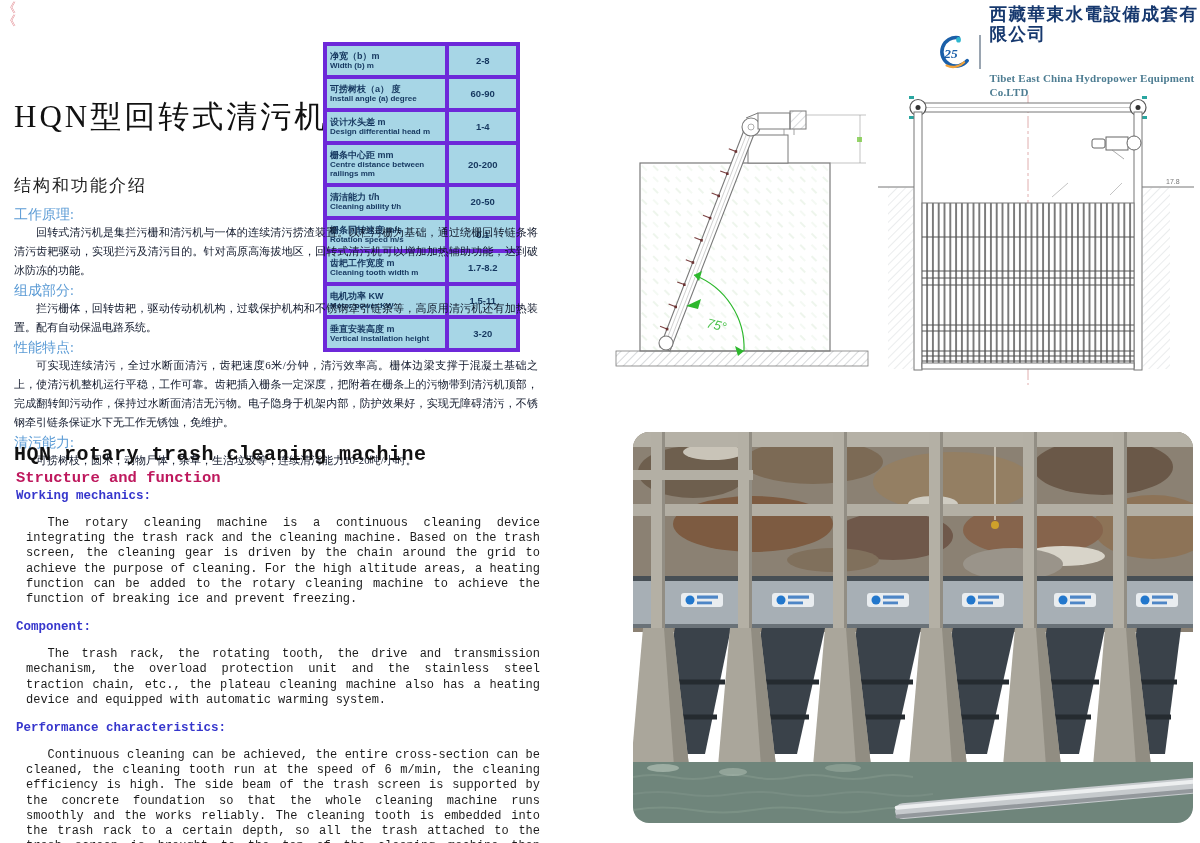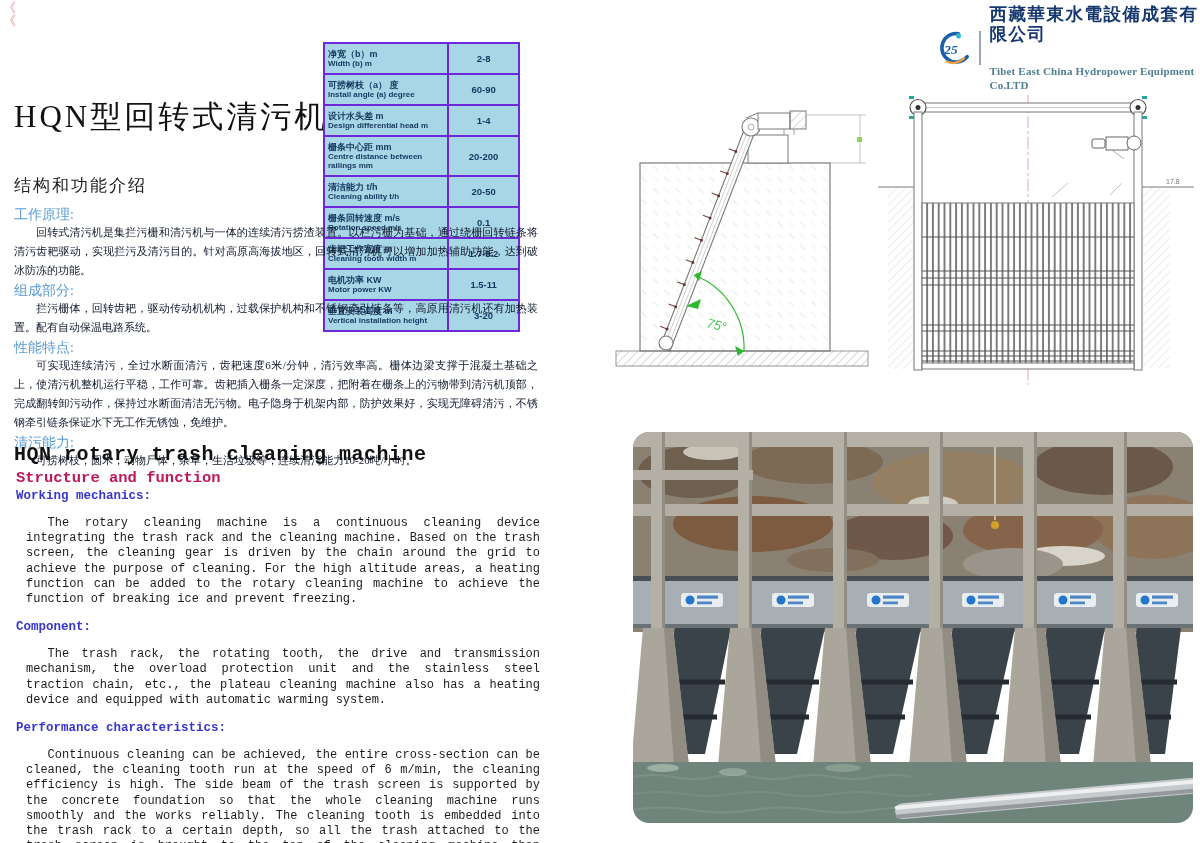--- a/index.html
+++ b/index.html
@@ -7,33 +7,33 @@
     width:1200px;height:843px;position:relative;background:#ffffff;overflow:hidden;
     font-family:"Liberation Serif","DejaVu Serif",serif;
   }
   .abs{position:absolute;}
   
   #decor{left:3px;top:1px;color:rgba(214,92,102,.75);font-size:13px;line-height:13px;}
   #decor span{display:block;}
   
   #logo{left:934px;top:4px;display:flex;align-items:center;}
   #logo .divider{width:2px;height:34px;background:#9aa5b1;margin:0 9px 0 7px;}
-  #logo .names{display:flex;flex-direction:column;justify-content:center;}
+  #logo .names{display:flex;flex-direction:column;justify-content:center;gap:7px;}
   .company-zh{font-size:17.5px;font-weight:bold;color:#16386e;letter-spacing:1.5px;line-height:20px;}
   .company-en{font-size:11px;font-weight:bold;color:#4e7d92;letter-spacing:.2px;line-height:14px;margin-top:20px;}
   
   #main-title{left:14px;top:96px;font-size:31px;letter-spacing:3px;color:#111;}
   #subtitle{left:14px;top:174px;font-size:17px;letter-spacing:2px;color:#222;}
   #zh-sections{left:14px;top:204px;width:524px;}
   .zh-head{font-size:14px;color:#5b9bd5;margin:3px 0 1px 0;line-height:15px;}
   .zh-body{font-size:11px;color:#0f172a;line-height:19px;text-align:justify;text-indent:2em;margin:0;}
   
   #spec-table{left:323px;top:42px;width:197px;border-collapse:collapse;background:#a7d6e6;
     font-family:"Liberation Sans","DejaVu Sans",sans-serif;}
-  #spec-table td{border:2px solid #6d28d9;color:#15375f;font-weight:bold;padding:5px 3px;vertical-align:middle;}
+  #spec-table td{border:4px solid #6d28d9;color:#15375f;font-weight:bold;padding:5px 3px;vertical-align:middle;}
   #spec-table td.name{width:126px;}
   #spec-table td.val{width:69px;text-align:center;font-size:9.5px;}
   .t-zh{display:block;font-size:9px;line-height:10px;}
   .t-en{display:block;font-size:8px;line-height:9px;}
   
   #en-block{left:14px;top:443px;width:538px;font-family:"Liberation Mono","DejaVu Sans Mono",monospace;}
   #en-title{font-size:20px;font-weight:bold;color:#111;margin:0;line-height:24px;letter-spacing:.5px;}
   #en-subtitle{font-size:15.5px;font-weight:bold;color:#be185d;margin:2px 0 0 2px;line-height:19px;}
   .en-head{font-size:12.5px;font-weight:bold;color:#3636cc;line-height:16px;margin:0 0 0 2px;}
   .en-body{font-size:12px;color:#1c1c1c;line-height:15.2px;text-align:justify;text-indent:3ch;margin:12px;}

